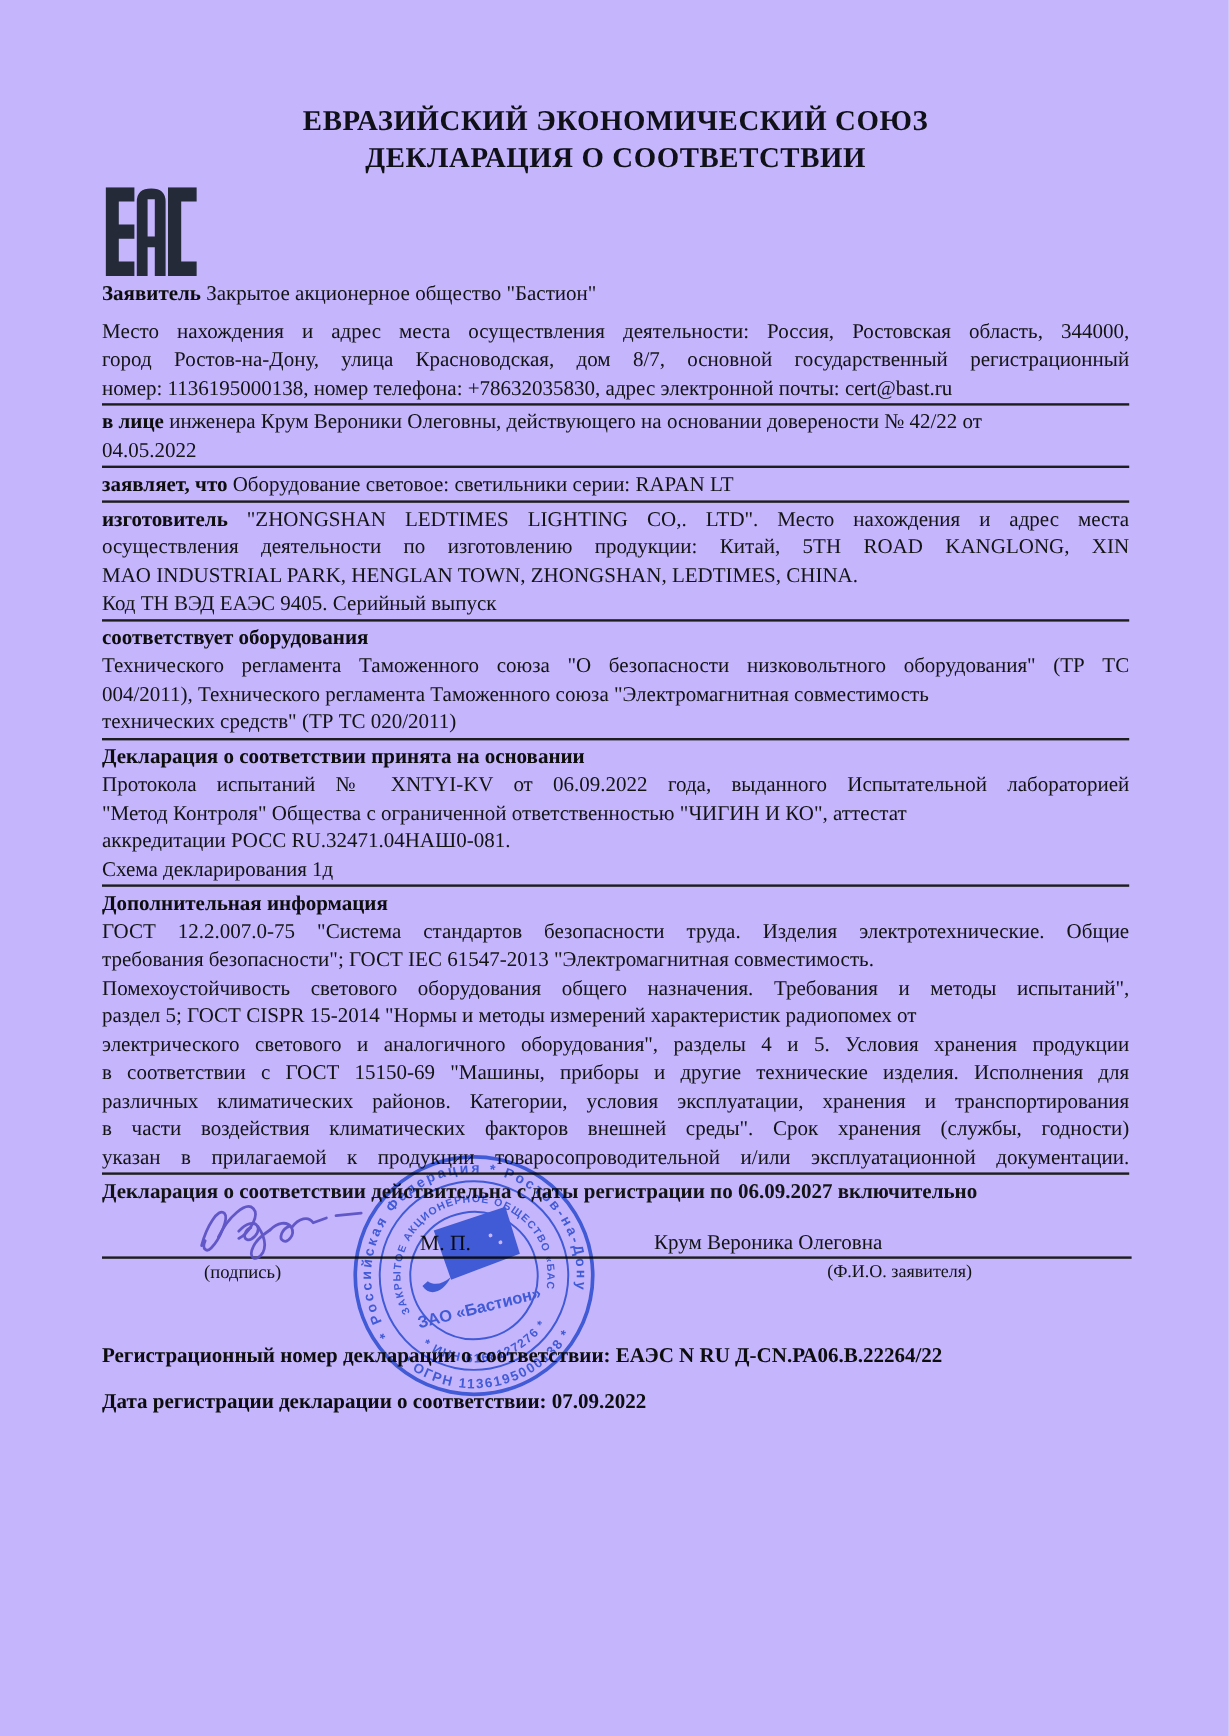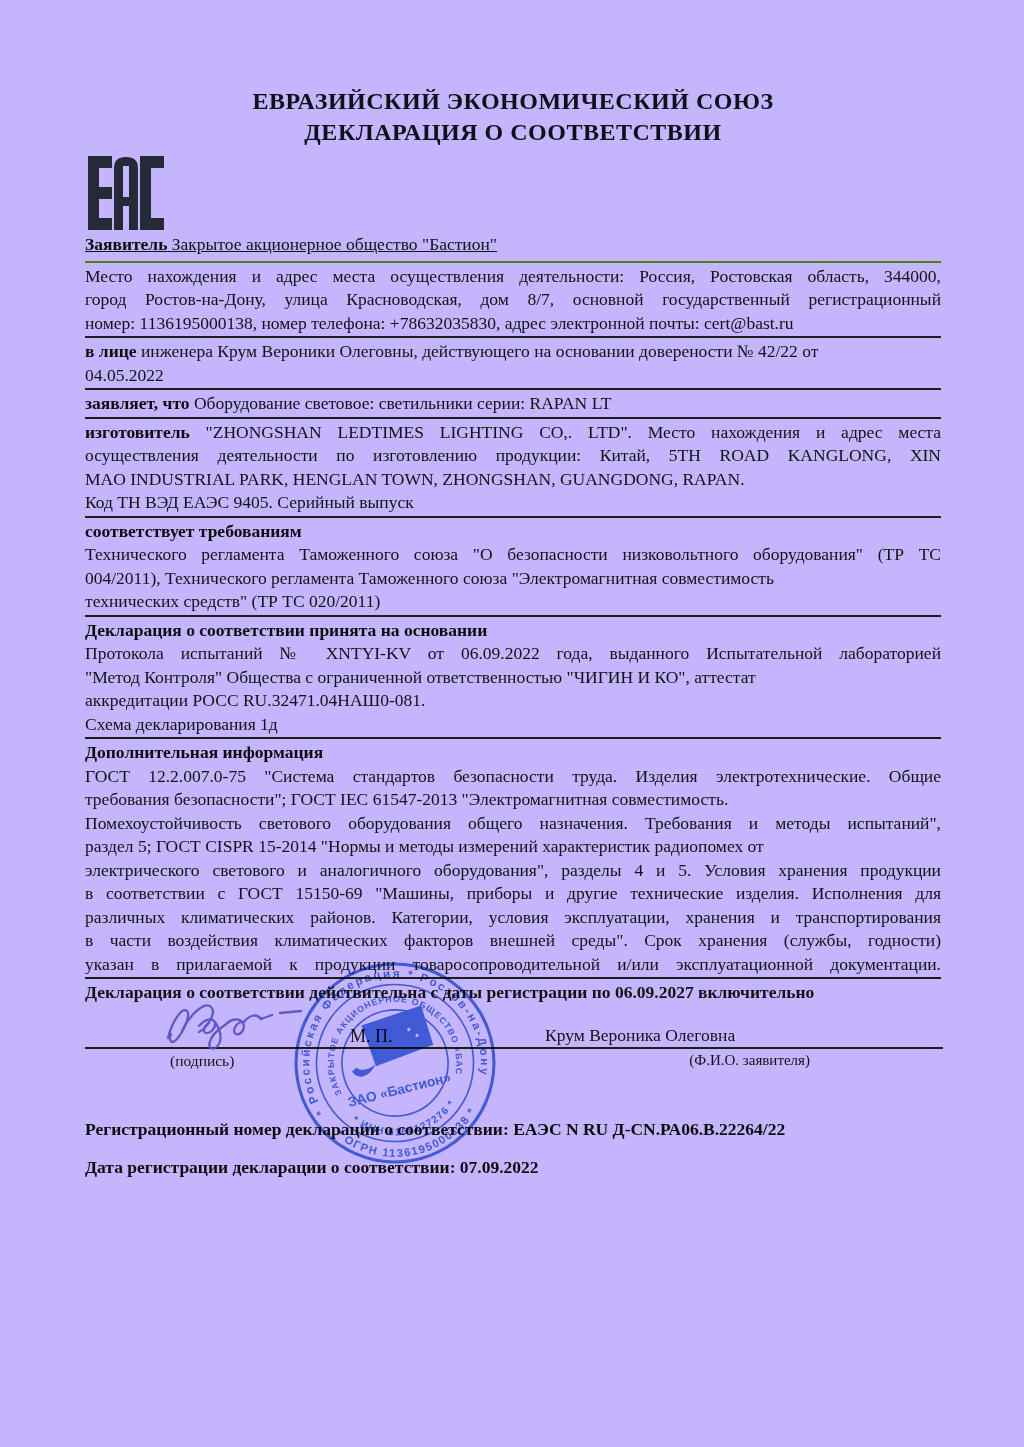--- a/index.html
+++ b/index.html
@@ -5,21 +5,21 @@
   html,body{margin:0;padding:0;background:#e9e9e9;}
   .page{
     position:relative;width:1024px;height:1447px;background:#c4b5fd;
     font-family:"Liberation Serif","DejaVu Serif",serif;color:#131313;
     overflow:hidden;margin:0 auto;
   }
   .content{position:absolute;left:85px;top:86px;width:856px;}
   .title{ text-align:center;font-weight:bold;font-size:24px;line-height:31px;letter-spacing:.5px;color:#101018;}
   .eac{margin:8px 0 0 3px;height:74px;}
   .sec{font-size:17.5px;line-height:23.5px;}
-  .rule{border-bottom:2px solid #4d7c0f;padding-bottom:4px;margin-bottom:2px;text-decoration:underline;}
+  .rule{border-bottom:2px solid #c4b5fd;padding-bottom:4px;margin-bottom:2px;}
   .rule-tight{border-bottom:2px solid #1d1d1d;padding-bottom:1px;margin-bottom:2px;}
   b.lb{font-weight:bold;color:#0d0d0d;}
   .ln{text-align:left;}
   .jln{text-align:justify;text-align-last:justify;}
   .hd{font-weight:bold;font-size:17.5px;line-height:23.5px;color:#0d0d0d;}
   .validity{font-weight:bold;}
   
   .sigline{position:absolute;left:85px;top:1047px;width:858px;border-top:2px solid #1d1d1d;}
   .sig-svg{position:absolute;left:158px;top:992px;}
   .sig-caption{position:absolute;left:170px;top:1052px;font-size:15.5px;}
@@ -67,25 +67,25 @@
       <div class="ln">04.05.2022</div>
     </div>
 
     <div class="sec rule-tight">
       <div class="ln"><b class="lb">заявляет, что</b> <span>Оборудование световое: светильники серии: RAPAN LT</span></div>
     </div>
 
     <div class="sec rule-tight">
       <div class="jln"><b class="lb">изготовитель</b> <span>"ZHONGSHAN LEDTIMES LIGHTING CO,. LTD". Место нахождения и адрес места</span></div>
       <div class="jln">осуществления деятельности по изготовлению продукции: Китай, 5TH ROAD KANGLONG, XIN</div>
-      <div class="ln">MAO INDUSTRIAL PARK, HENGLAN TOWN, ZHONGSHAN, GUANGDONG, RAPAN.</div>
+      <div class="ln">MAO INDUSTRIAL PARK, HENGLAN TOWN, ZHONGSHAN, LEDTIMES, CHINA.</div>
       <div class="ln">Код ТН ВЭД ЕАЭС 9405. Серийный выпуск</div>
     </div>
 
-    <div class="hd">соответствует требованиям</div>
+    <div class="hd">соответствует оборудования</div>
     <div class="sec rule-tight">
       <div class="jln">Технического регламента Таможенного союза "О безопасности низковольтного оборудования" (ТР ТС</div>
       <div class="ln">004/2011), Технического регламента Таможенного союза "Электромагнитная совместимость</div>
       <div class="ln">технических средств" (ТР ТС 020/2011)</div>
     </div>
 
     <div class="hd">Декларация о соответствии принята на основании</div>
     <div class="sec rule-tight">
       <div class="jln">Протокола испытаний № XNTYI-KV от 06.09.2022 года, выданного Испытательной лабораторией</div>
       <div class="ln">"Метод Контроля" Общества с ограниченной ответственностью "ЧИГИН И КО", аттестат</div>

